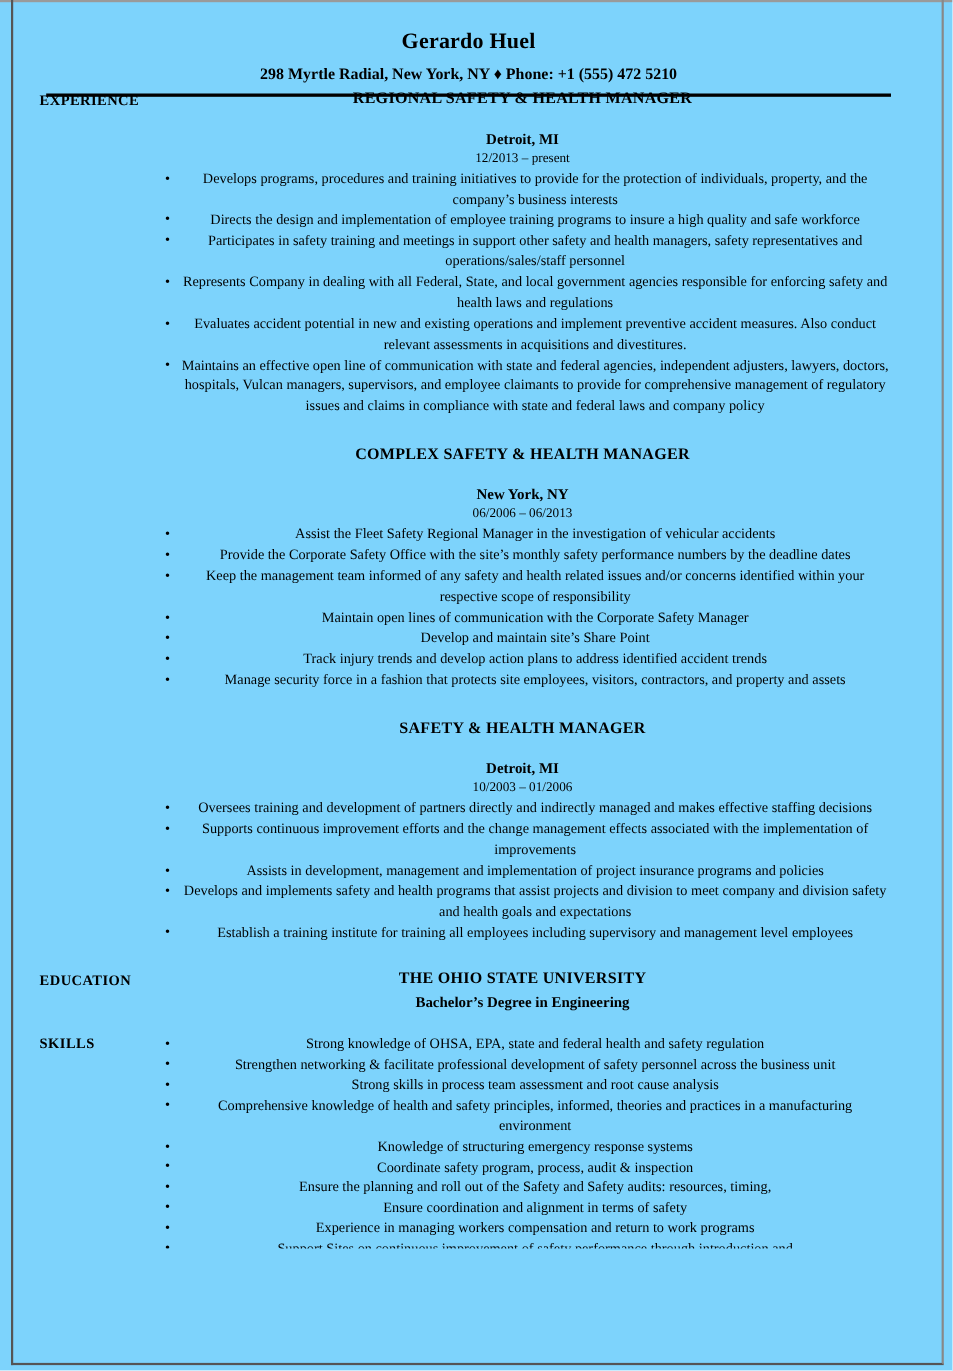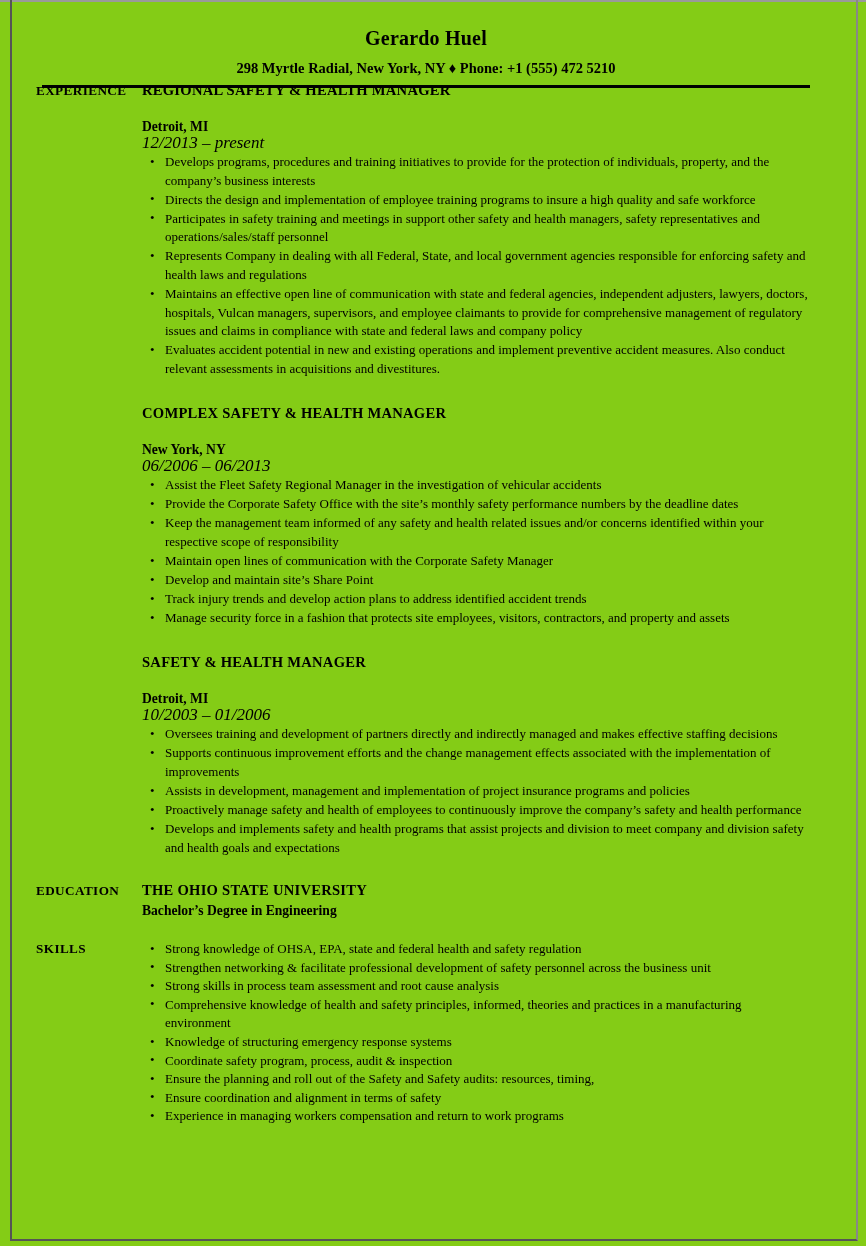--- a/index.html
+++ b/index.html
@@ -9,21 +9,21 @@
   }
   body {
     font-family: "Liberation Serif", "DejaVu Serif", serif;
     color: #000000;
   }
   .page {
     position: relative;
     width: 866px;
     height: 1246px;
     overflow: hidden;
-    background: #84cc16;
+    background: #7dd3fc;
     box-sizing: border-box;
   }
   
   .scan-frame {
     position: absolute;
     left: 10px;
     top: 0px;
     right: 8px;
     bottom: 5px;
     border-left: 2px solid #555;
@@ -85,40 +85,40 @@
     box-sizing: border-box;
     font-size: 13.2px;
     font-weight: bold;
     letter-spacing: 0.4px;
     line-height: 18px;
     padding-top: 2px;
   }
   .sec-body {
     flex: 1;
     padding-right: 58px;
+    text-align: center;
   }
 
   .job { margin-bottom: 0; }
   .job-title {
     font-size: 14.6px;
     font-weight: bold;
     letter-spacing: 0.25px;
     line-height: 20px;
   }
   .job-loc {
     font-size: 13.6px;
     font-weight: bold;
     line-height: 17px;
     margin-top: 18px;
   }
   .job-dates {
-    font-size: 17px;
+    font-size: 12px;
     line-height: 16px;
     margin-top: 0px;
-    font-style: italic;
   }
 
   ul.bullets {
     list-style: none;
     margin: 2px 0 0 0;
     padding: 0;
   }
   ul.bullets > li {
     position: relative;
     padding-left: 23px;
@@ -182,22 +182,22 @@
 
         <div class="job">
           <div class="job-title">REGIONAL SAFETY &amp; HEALTH MANAGER</div>
           <div class="job-loc">Detroit, MI</div>
           <div class="job-dates">12/2013 – present</div>
           <ul class="bullets">
             <li>Develops programs, procedures and training initiatives to provide for the protection of individuals, property, and the company’s business interests</li>
             <li>Directs the design and implementation of employee training programs to insure a high quality and safe workforce</li>
             <li>Participates in safety training and meetings in support other safety and health managers, safety representatives and operations/sales/staff personnel</li>
             <li>Represents Company in dealing with all Federal, State, and local government agencies responsible for enforcing safety and health laws and regulations</li>
+            <li>Evaluates accident potential in new and existing operations and implement preventive accident measures. Also conduct relevant assessments in acquisitions and divestitures.</li>
             <li>Maintains an effective open line of communication with state and federal agencies, independent adjusters, lawyers, doctors, hospitals, Vulcan managers, supervisors, and employee claimants to provide for comprehensive management of regulatory issues and claims in compliance with state and federal laws and company policy</li>
-            <li>Evaluates accident potential in new and existing operations and implement preventive accident measures. Also conduct relevant assessments in acquisitions and divestitures.</li>
           </ul>
         </div>
 
         <div class="gap-job"></div>
 
         <div class="job">
           <div class="job-title">COMPLEX SAFETY &amp; HEALTH MANAGER</div>
           <div class="job-loc">New York, NY</div>
           <div class="job-dates">06/2006 – 06/2013</div>
           <ul class="bullets">
@@ -214,22 +214,22 @@
         <div class="gap-job"></div>
 
         <div class="job">
           <div class="job-title">SAFETY &amp; HEALTH MANAGER</div>
           <div class="job-loc">Detroit, MI</div>
           <div class="job-dates">10/2003 – 01/2006</div>
           <ul class="bullets">
             <li>Oversees training and development of partners directly and indirectly managed and makes effective staffing decisions</li>
             <li>Supports continuous improvement efforts and the change management effects associated with the implementation of improvements</li>
             <li>Assists in development, management and implementation of project insurance programs and policies</li>
-            <li>Proactively manage safety and health of employees to continuously improve the company’s safety and health performance</li>
             <li>Develops and implements safety and health programs that assist projects and division to meet company and division safety and health goals and expectations</li>
+            <li>Establish a training institute for training all employees including supervisory and management level employees</li>
           </ul>
         </div>
 
       </div>
     </div>
 
     <div class="gap-section"></div>
 
     <div class="section">
       <div class="sec-label">EDUCATION</div>
@@ -247,18 +247,19 @@
         <ul class="bullets">
           <li>Strong knowledge of OHSA, EPA, state and federal health and safety regulation</li>
           <li>Strengthen networking &amp; facilitate professional development of safety personnel across the business unit</li>
           <li>Strong skills in process team assessment and root cause analysis</li>
           <li>Comprehensive knowledge of health and safety principles, informed, theories and practices in a manufacturing environment</li>
           <li>Knowledge of structuring emergency response systems</li>
           <li>Coordinate safety program, process, audit &amp; inspection</li>
           <li>Ensure the planning and roll out of the Safety and Safety audits: resources, timing,</li>
           <li>Ensure coordination and alignment in terms of safety</li>
           <li>Experience in managing workers compensation and return to work programs</li>
+          <li class="clipped-line">Support Sites on continuous improvement of safety performance through introduction and</li>
         </ul>
       </div>
     </div>
 
   </div>
 </div>
 
 </body></html>

